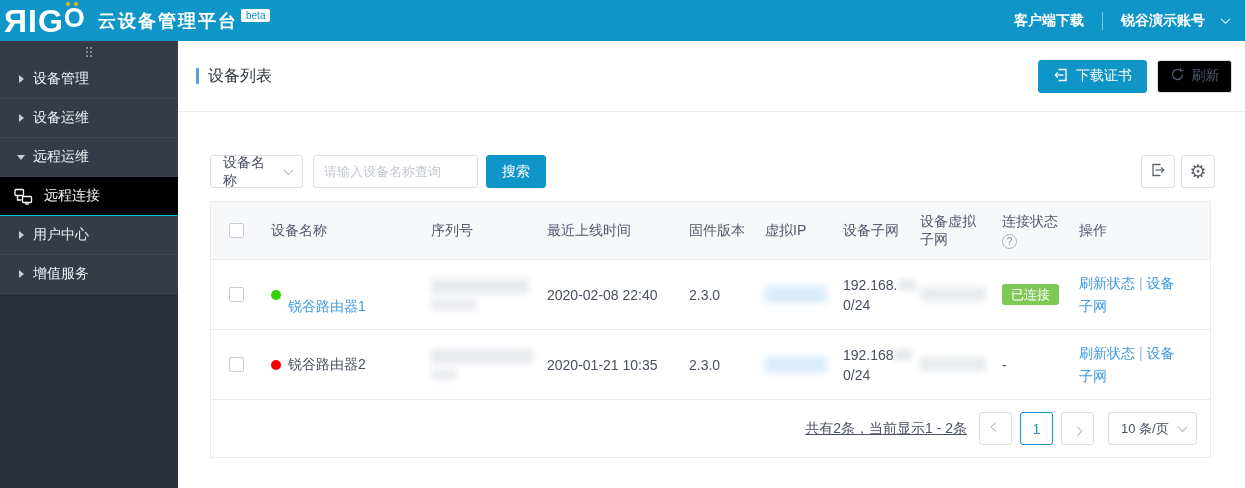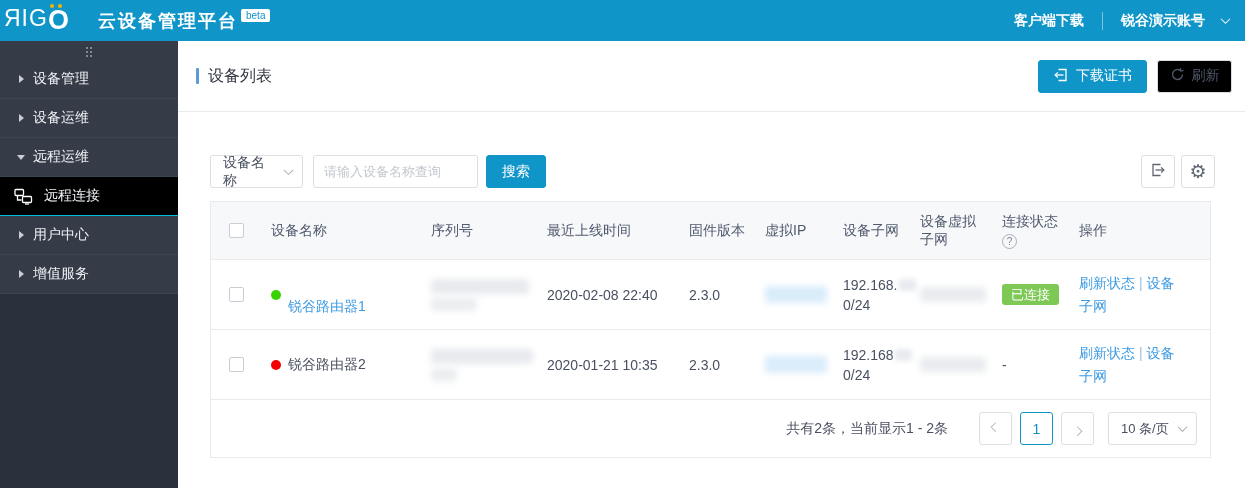--- a/index.html
+++ b/index.html
@@ -3,21 +3,21 @@
 <meta charset="utf-8">
 <style>
   * { margin:0; padding:0; box-sizing:border-box; }
   html,body { width:1245px; height:488px; overflow:hidden; background:#fff;
     font-family:"Liberation Sans","DejaVu Sans",sans-serif; }
 
   
   .topbar { position:absolute; left:0; top:0; width:1245px; height:41px;
     background:#1095c8; display:flex; align-items:center; color:#fff; }
   .logo { width:92px; display:flex; justify-content:flex-start; padding-left:4px; }
-  .logo-text { font-size:23px; font-weight:normal; letter-spacing:1px; line-height:1; }
+  .logo-text { font-size:32px; font-weight:bold; letter-spacing:1px; line-height:1; }
   .logo-o { position:relative; font-size:27px; font-weight:bold; line-height:1; }
   .logo-o .dot { position:absolute; top:-3px; width:4px; height:4px; background:#f7b500; }
   .logo-o .d1 { left:2px; } .logo-o .d2 { left:10px; }
   .app-title { font-size:18px; font-weight:bold; letter-spacing:2px; margin-left:6px; position:relative; }
   .beta { position:relative; top:-8px; margin-left:3px; background:#ffffff; color:#1095c8;
     font-size:10px; font-weight:normal; letter-spacing:0; padding:1px 5px; border-radius:2px; }
   .topbar-right { margin-left:auto; display:flex; align-items:flex-start; padding-right:16px; }
   .topbar-link { font-size:14px; font-weight:bold; color:#fff; cursor:pointer; }
   .topbar-divider { width:1px; height:18px; background:rgba(255,255,255,.45); margin:0 18px; }
   .account { display:flex; align-items:center; gap:17px; font-size:14px; font-weight:bold; cursor:pointer; }
@@ -102,21 +102,21 @@
     filter:blur(2.5px); border-radius:2px; margin-left:1px; }
   .badge-connected { background:#7ec855; color:#fff; font-size:13px; padding:4px 9px;
     border-radius:3px; line-height:1; }
   .actions-wrap { width:102px; line-height:23px; font-size:14px; }
   .action-link { color:#3d9ae3; cursor:pointer; text-decoration:none; }
   .action-sep { color:#9cc0e4; margin-left:4px; }
 
   
   .tfoot { height:58px; border-top:1px solid #e8eaec; display:flex; align-items:center;
     justify-content:flex-end; padding-right:13px; gap:8px; }
-  .page-summary { font-size:14px; color:#495060; margin-right:23px; }
+  .page-summary { font-size:14px; color:#495060; margin-right:4px;text-decoration:underline; }
   .page-btn { width:33px; height:33px; background:#fff; border:1px solid #dcdee2;
     border-radius:3px; display:flex; align-items:center; justify-content:center;
     font-size:14px; color:#495060; cursor:pointer; font-family:inherit; }
   .page-btn.current { border-color:#1296c8; color:#1292c2; }
   .chev-l { transform:rotate(135deg) translate(-1px,1px); border-color:#b6bbc2; }
   .chev-r { transform:rotate(-45deg) translate(-2px,2px); border-color:#b6bbc2; }
   .page-size { width:89px; font-size:13px; justify-content:space-between; margin-left:6px; }
 </style>
 </head>
 <body>

